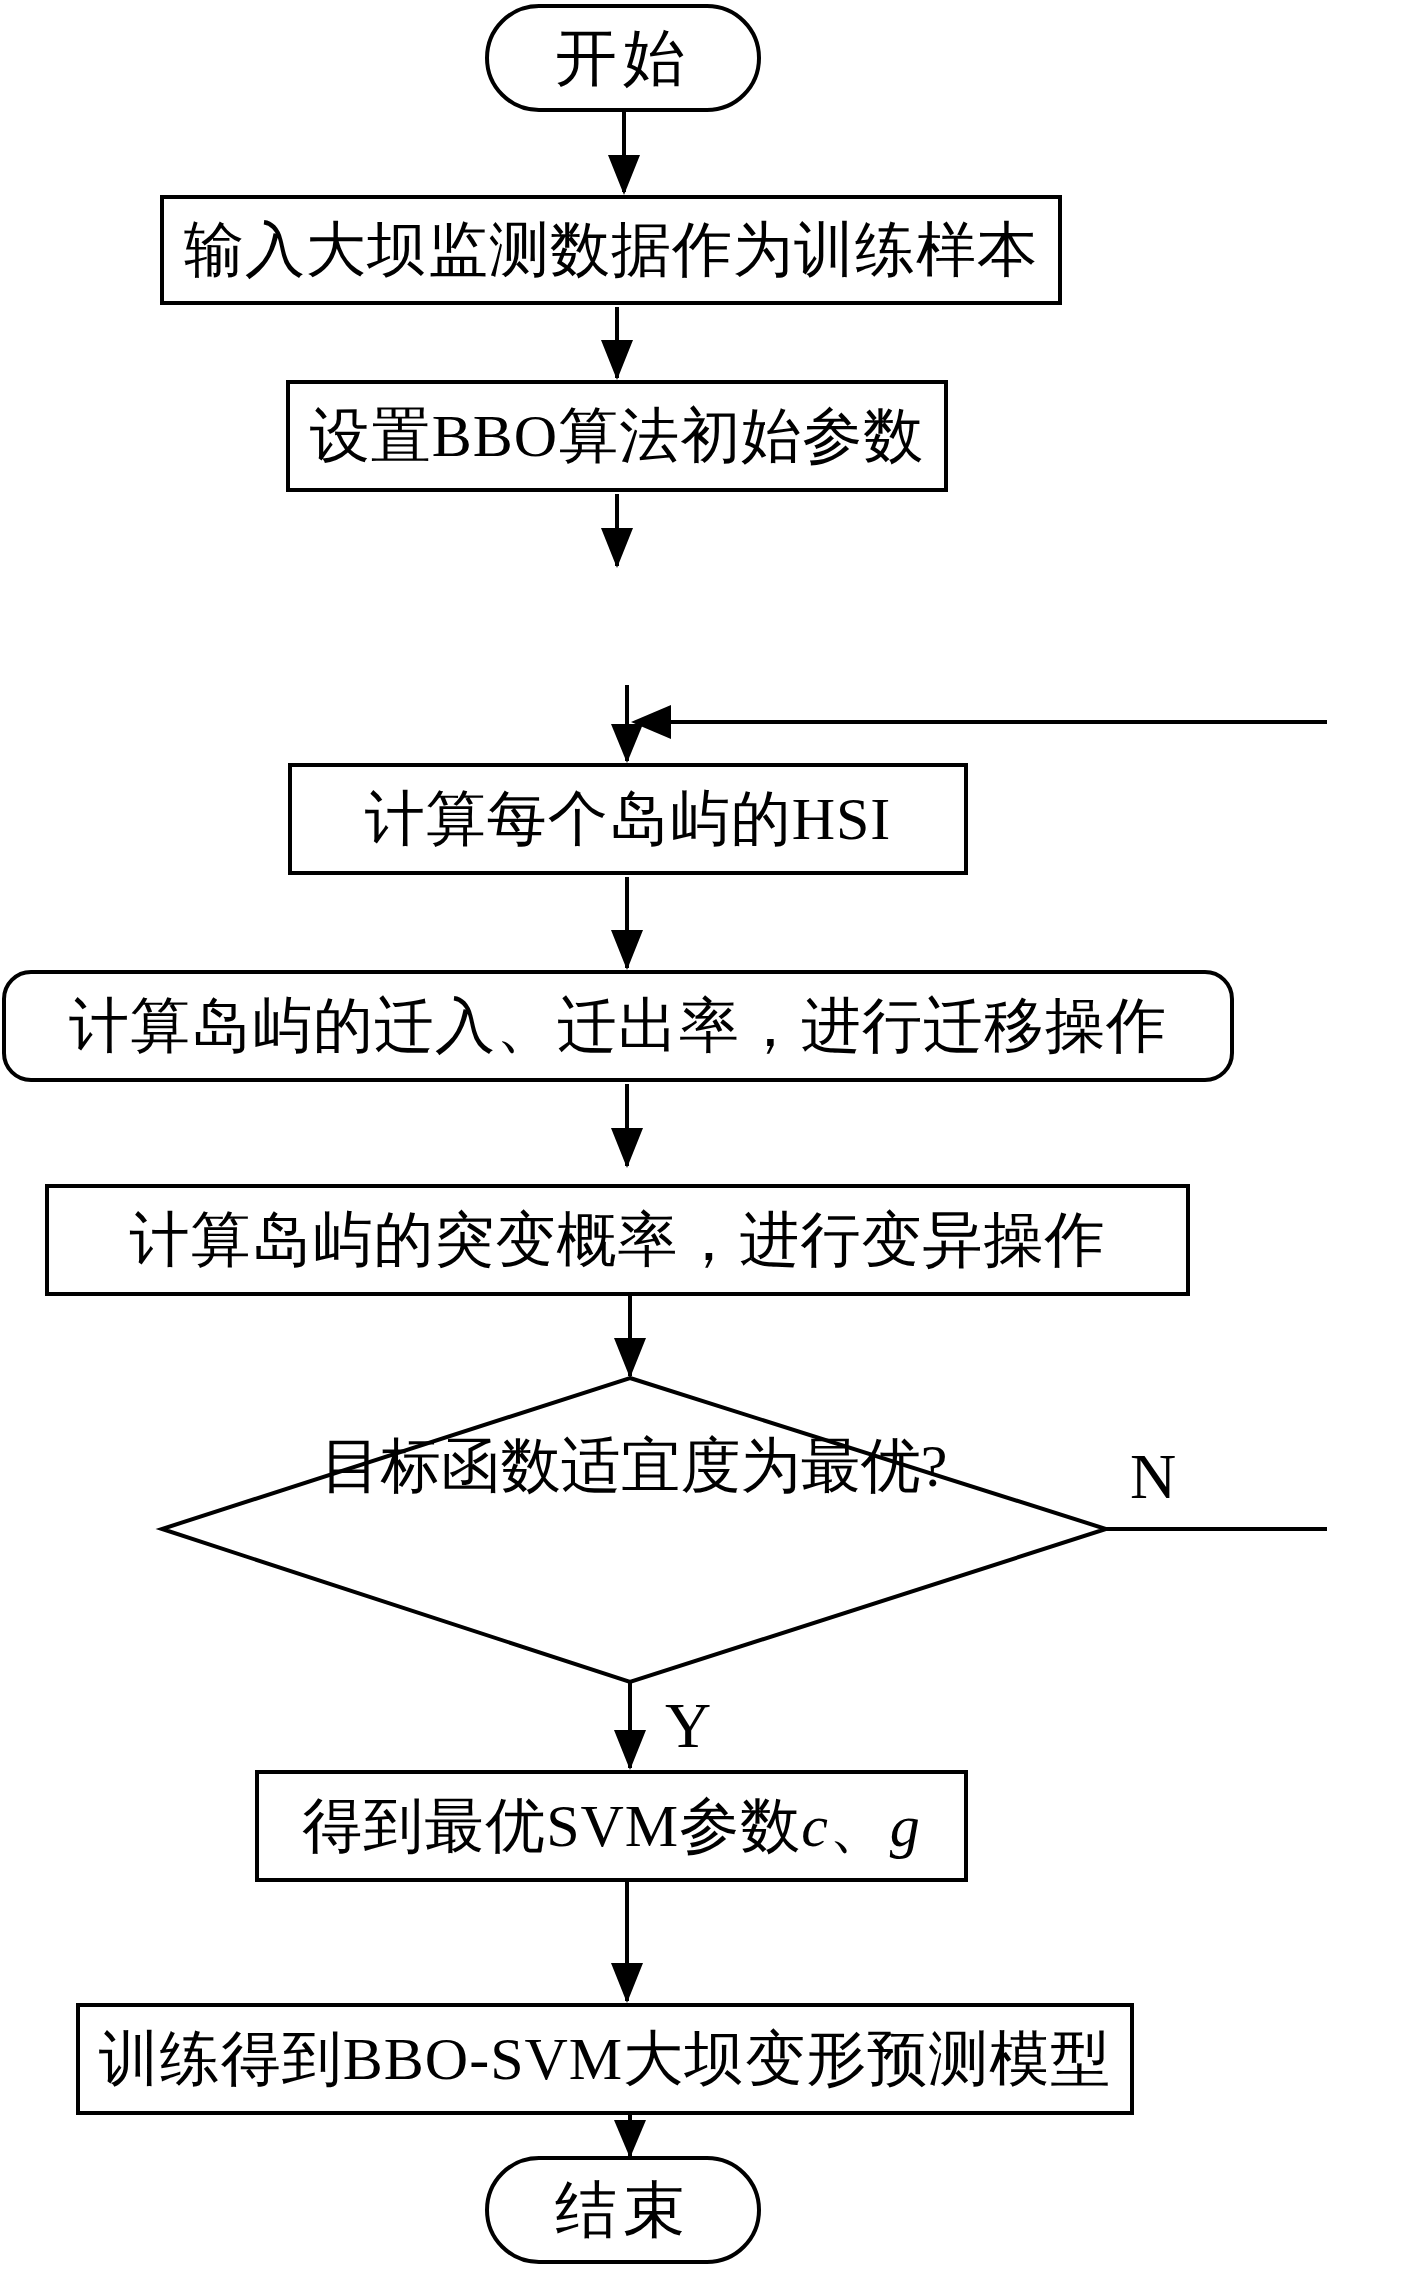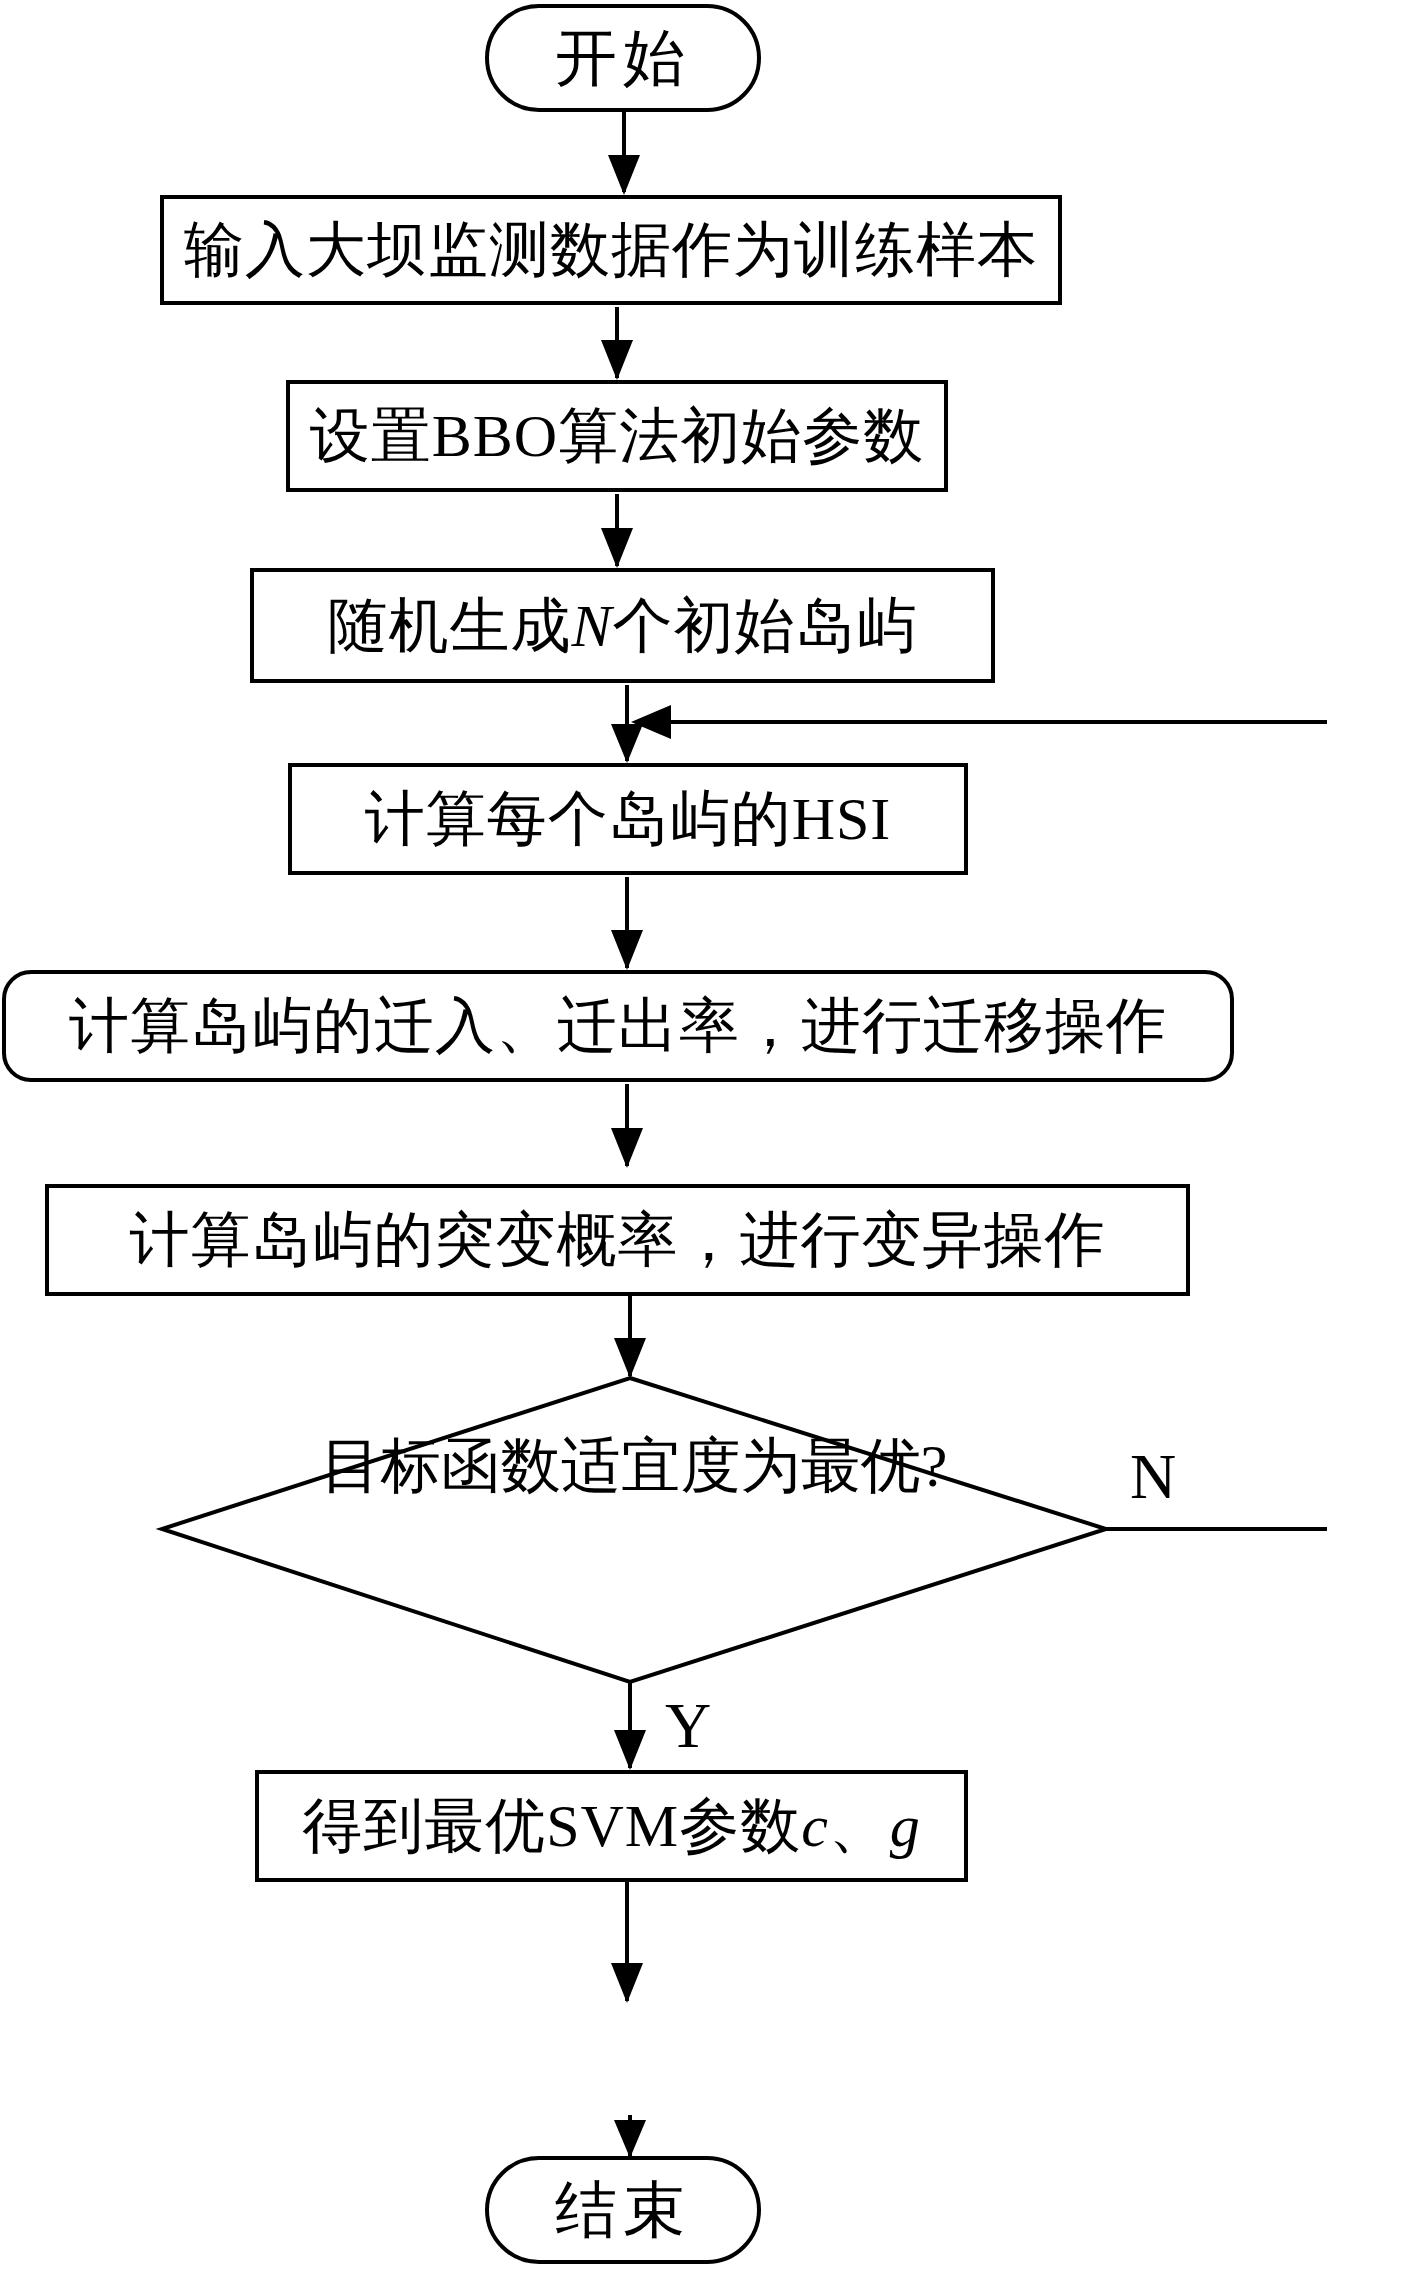--- a/index.html
+++ b/index.html
@@ -101,23 +101,20 @@
   </div>
 
   <div class="node" style="left:160px; top:195px; width:902px; height:110px;">
     <span>输入大坝监测数据作为训练样本</span>
   </div>
 
   <div class="node" style="left:286px; top:380px; width:662px; height:112px;">
     <span>设置BBO算法初始参数</span>
   </div>
 
-  <div class="node" style="left:250px; top:568px; width:745px; height:115px;">
-    <span><span>随机生成</span><span class="var">N</span><span>个初始岛屿</span></span>
-  </div>
 
   <div class="node" style="left:288px; top:763px; width:680px; height:112px;">
     <span>计算每个岛屿的HSI</span>
   </div>
 
   <div class="node" style="left:2px; top:970px; width:1232px; height:112px;border-radius:29px;">
     <span>计算岛屿的迁入、迁出率，进行迁移操作</span>
   </div>
 
   <div class="node" style="left:45px; top:1168px; width:1145px; height:112px;margin-top:16px;">
@@ -128,18 +125,21 @@
     <span>目标函数适宜度为最优?</span>
   </div>
 
   <div class="edge-label" style="left:1130px; top:1445px;">N</div>
   <div class="edge-label" style="left:665px; top:1694px;">Y</div>
 
   <div class="node" style="left:255px; top:1770px; width:713px; height:112px;">
     <span><span>得到最优SVM参数</span><span class="var">c</span><span>、</span><span class="var">g</span></span>
   </div>
 
+  <div class="node" style="left:76px; top:2003px; width:1058px; height:112px;">
+    <span>训练得到BBO-SVM大坝变形预测模型</span>
+  </div>
 
   <div class="node terminator" style="left:485px; top:2156px; width:276px; height:108px;">
     <span>结束</span>
   </div>
 
 </div>
 
 </body></html>

